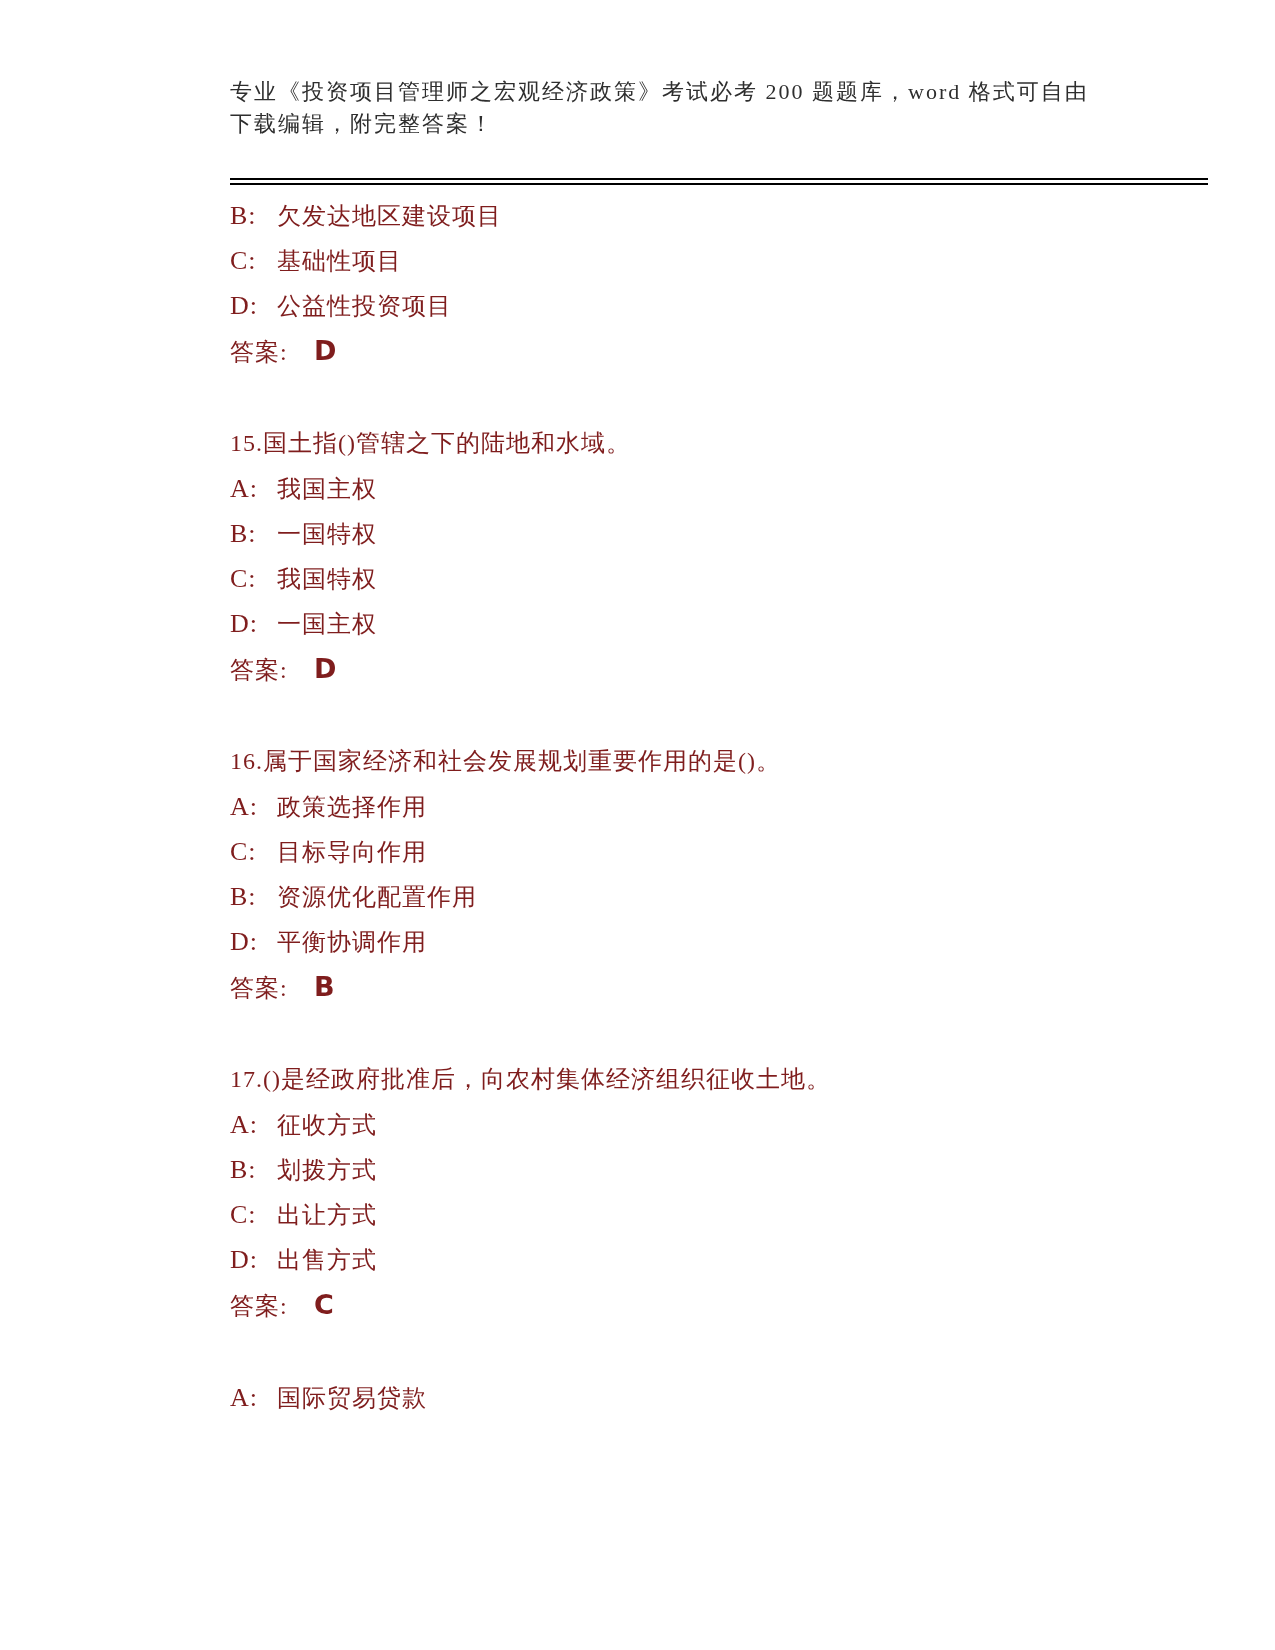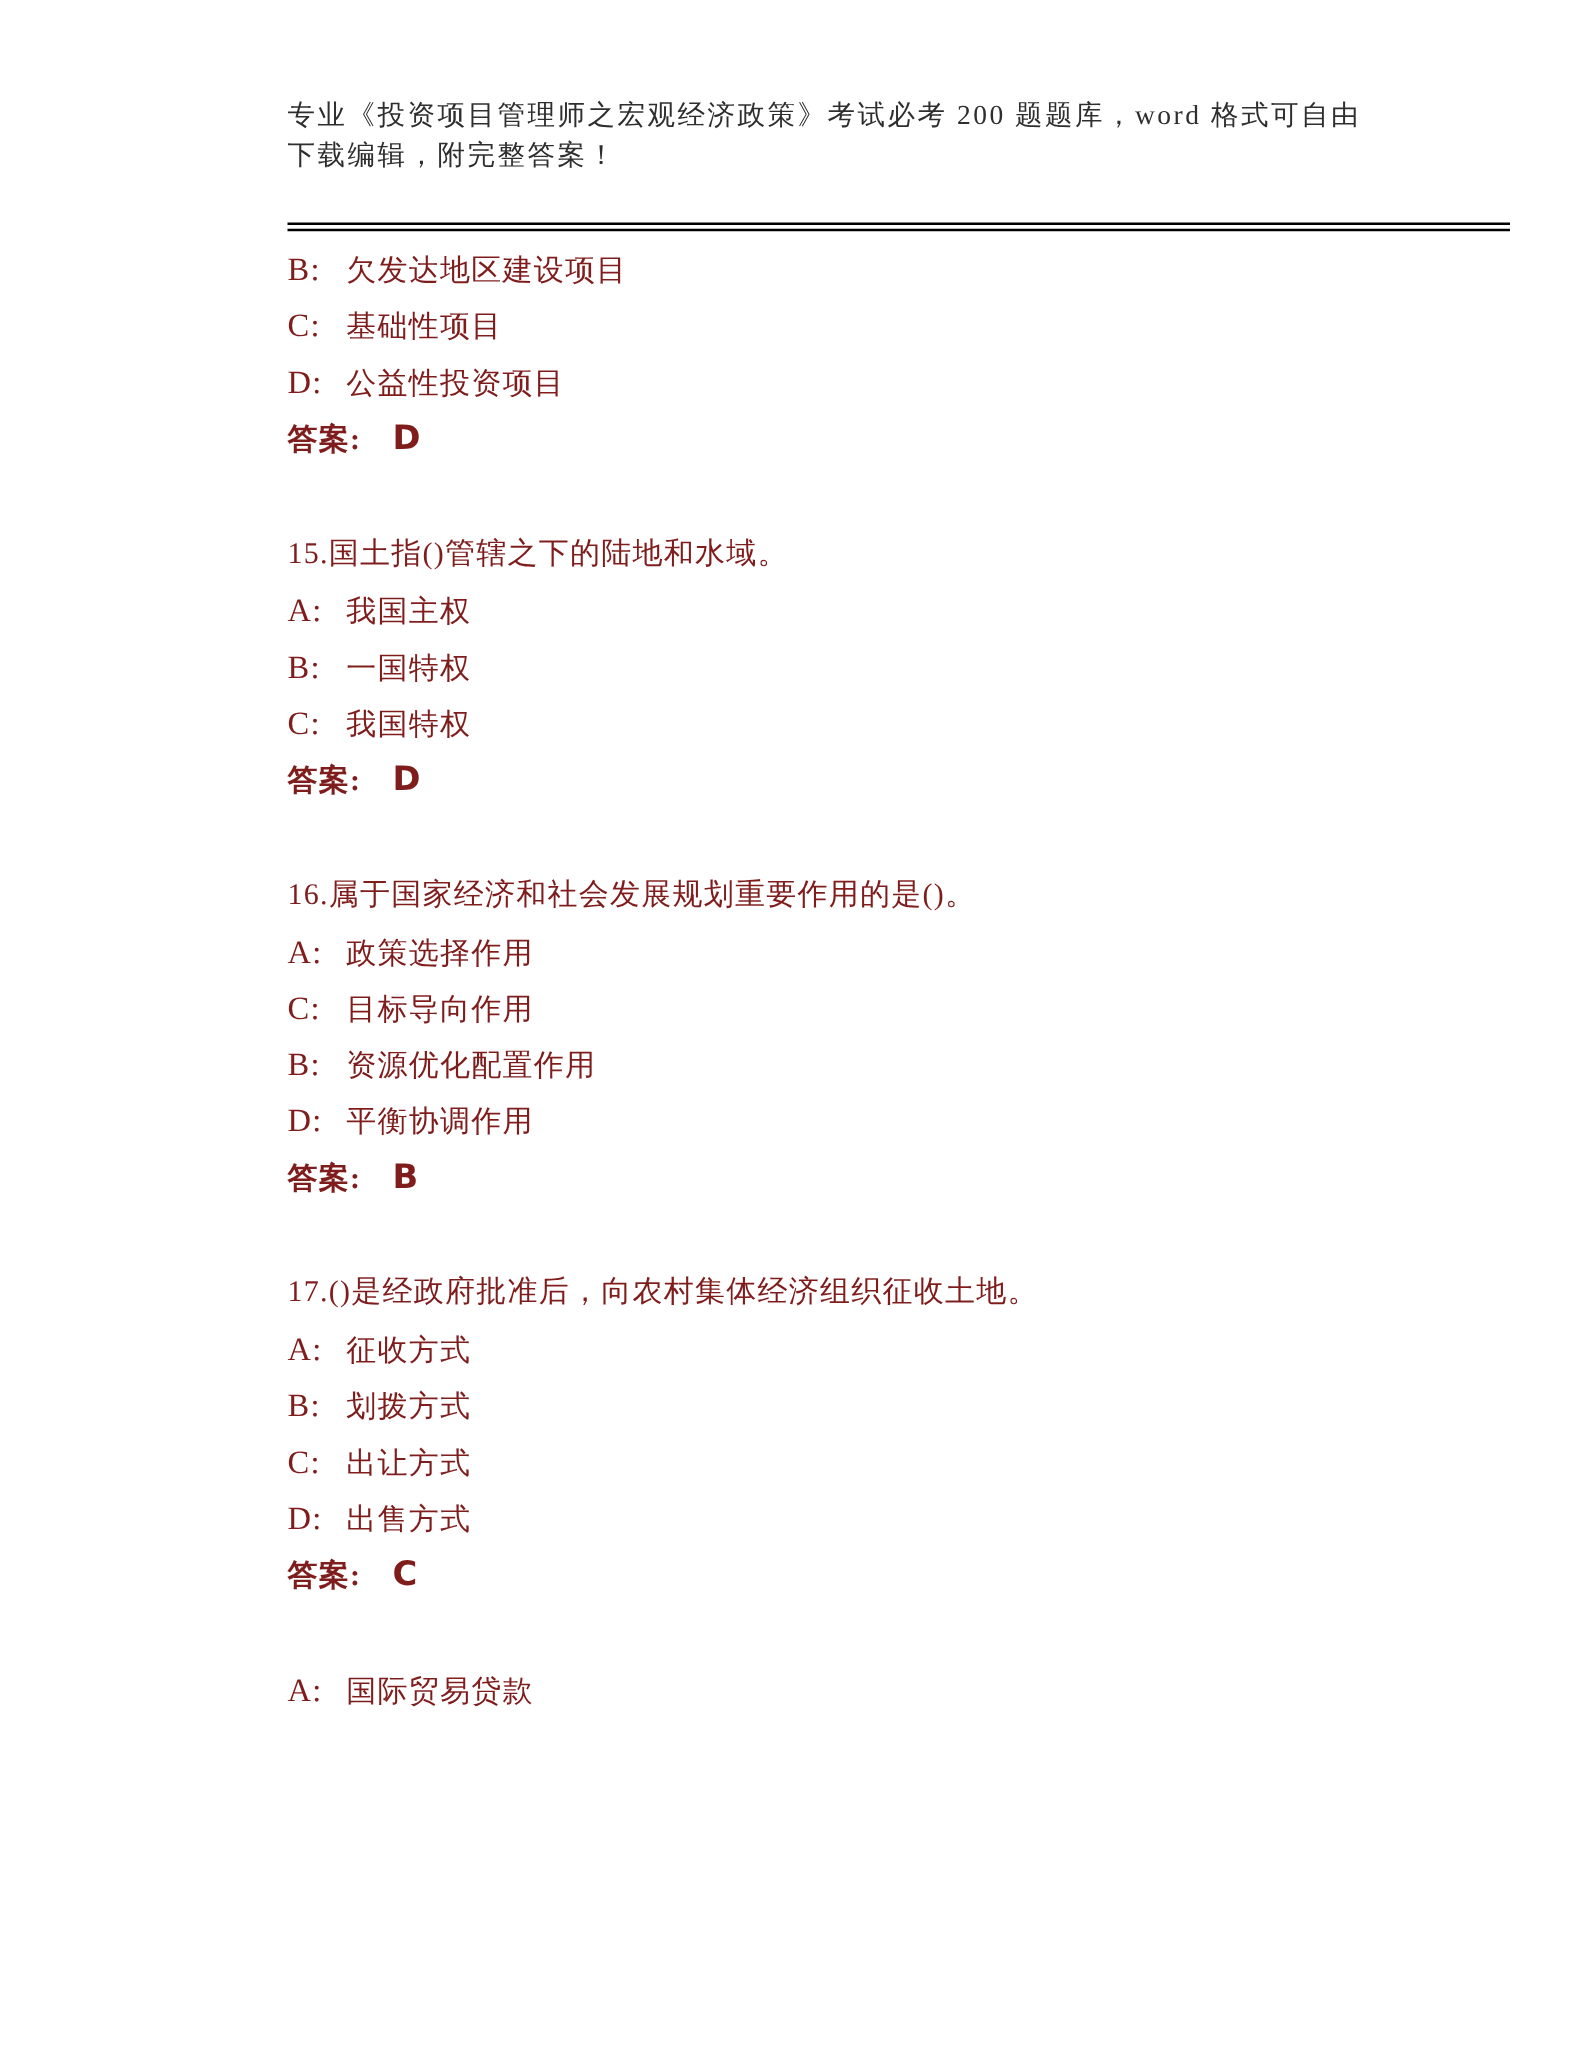--- a/index.html
+++ b/index.html
@@ -32,21 +32,21 @@
     letter-spacing: 1px;
     color: #7f1d1d;
   }
   .qblock { margin-top: 48px; }
   .qblock.first { margin-top: 8px; }
   .line { height: 45px; white-space: nowrap; }
 
   .q-number { font-size: 24px; }
   .opt-label { display: inline-block; width: 47px; font-size: 26px; }
   .answer { font-weight: 700; }
-  .ans-label { display: inline-block; width: 84px; font-weight: 700; }
+  .ans-label { display: inline-block; width: 84px; font-weight: 400; }
   .ans-letter {
     font-family: "DejaVu Sans", "Liberation Sans", sans-serif;
     font-weight: 700;
     font-size: 27px;
   }
 </style>
 </head>
 <body>
 
 <div class="page">
@@ -66,20 +66,21 @@
         <div class="line option"><span class="opt-label">C:</span><span class="opt-text">基础性项目</span></div>
         <div class="line option"><span class="opt-label">D:</span><span class="opt-text">公益性投资项目</span></div>
         <div class="line answer"><span class="ans-label">答案:</span><span class="ans-letter">D</span></div>
       </div>
 
       <div class="qblock">
         <div class="line question"><span class="q-number">15.</span><span class="q-text">国土指()管辖之下的陆地和水域。</span></div>
         <div class="line option"><span class="opt-label">A:</span><span class="opt-text">我国主权</span></div>
         <div class="line option"><span class="opt-label">B:</span><span class="opt-text">一国特权</span></div>
         <div class="line option"><span class="opt-label">C:</span><span class="opt-text">我国特权</span></div>
+        <div class="line option"><span class="opt-label">D:</span><span class="opt-text">一国主权</span></div>
         <div class="line answer"><span class="ans-label">答案:</span><span class="ans-letter">D</span></div>
       </div>
 
       <div class="qblock">
         <div class="line question"><span class="q-number">16.</span><span class="q-text">属于国家经济和社会发展规划重要作用的是()。</span></div>
         <div class="line option"><span class="opt-label">A:</span><span class="opt-text">政策选择作用</span></div>
         <div class="line option"><span class="opt-label">C:</span><span class="opt-text">目标导向作用</span></div>
         <div class="line option"><span class="opt-label">B:</span><span class="opt-text">资源优化配置作用</span></div>
         <div class="line option"><span class="opt-label">D:</span><span class="opt-text">平衡协调作用</span></div>
         <div class="line answer"><span class="ans-label">答案:</span><span class="ans-letter">B</span></div>

